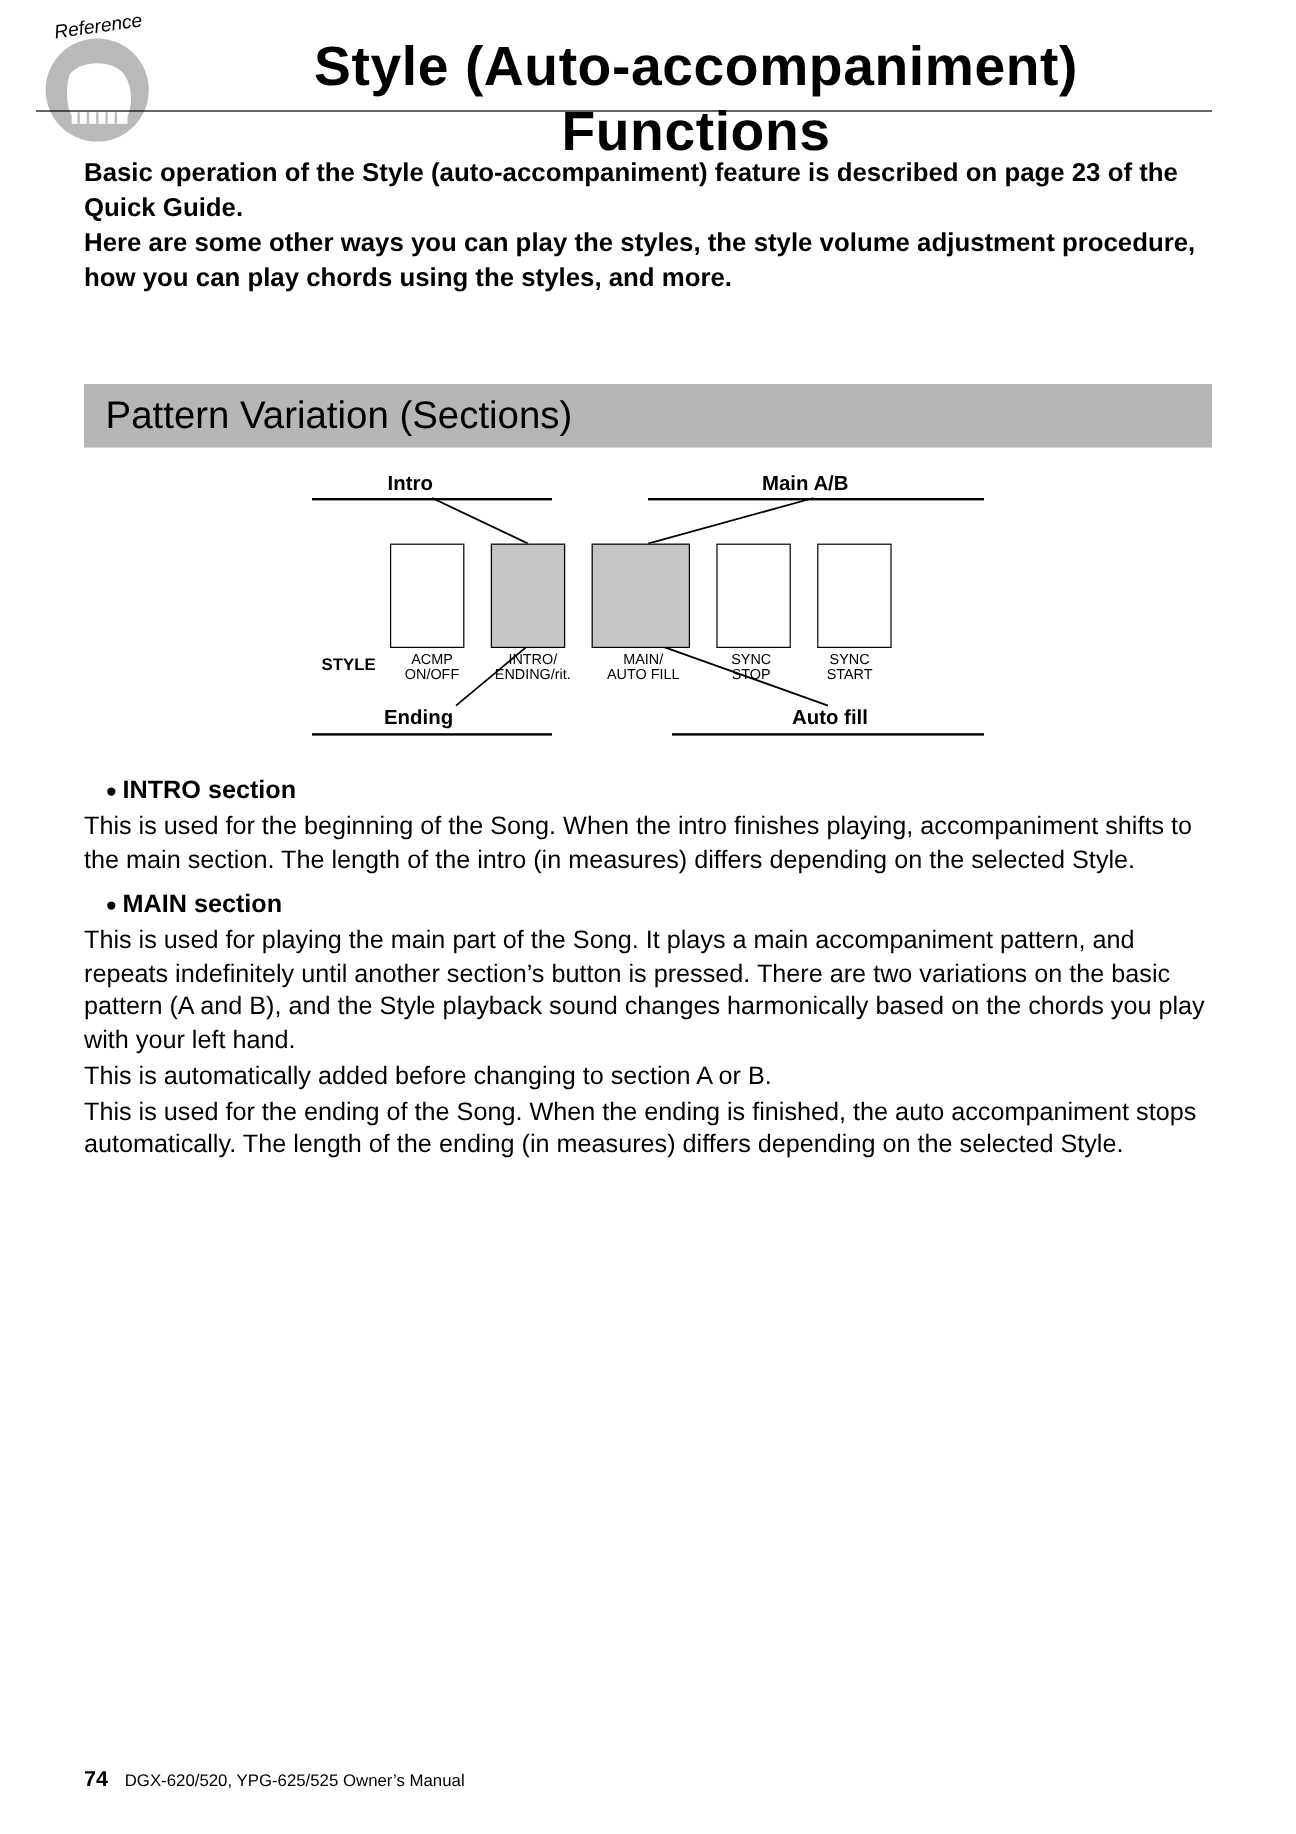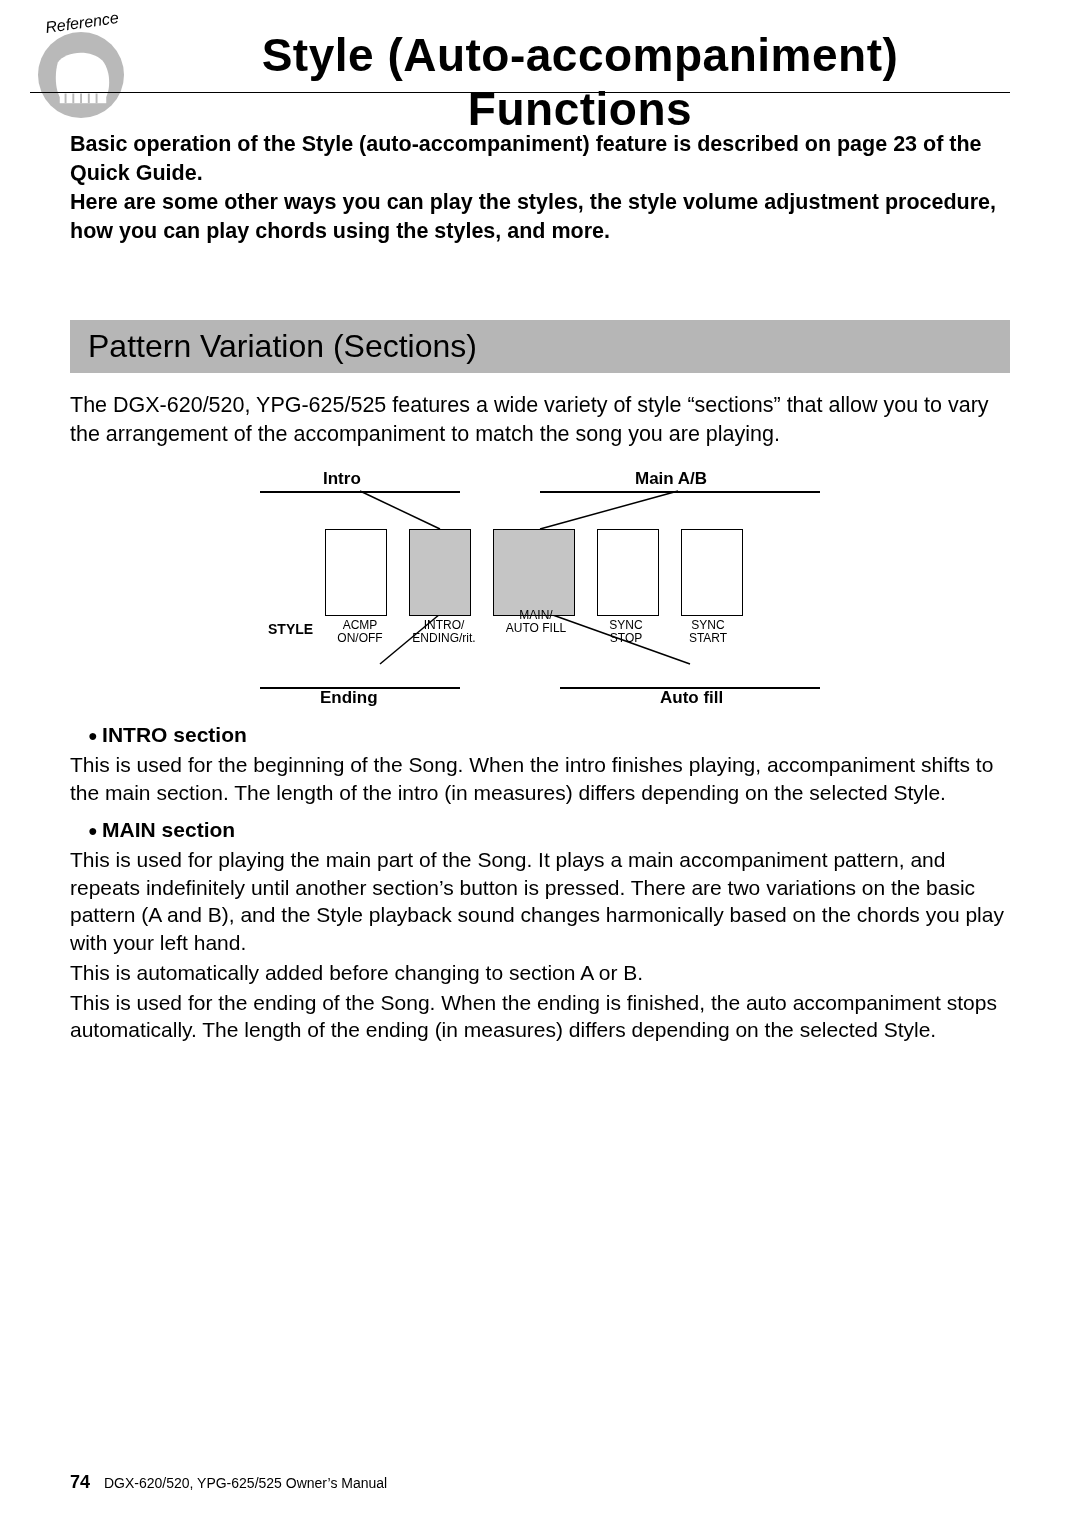--- a/index.html
+++ b/index.html
@@ -129,21 +129,20 @@
   }
   .style-lbl {
     position: absolute;
     font-size: 14px;
     font-weight: bold;
   }
   .bottom-label {
     position: absolute;
     font-size: 17px;
     font-weight: bold;
-    margin-top: 24px;
   }
   .bottom-rule {
     position: absolute;
     height: 1.5px;
     background: #000;
   }
 
   
   .defs { margin-top: 22px; font-size: 21px; line-height: 1.32; }
   .def-head { font-weight: bold; margin-top: 10px; margin-left: 18px; }
@@ -178,21 +177,20 @@
     </svg>
   </div>
 
   <div class="title">Style (Auto-accompaniment) Functions</div>
   <div class="header-line"></div>
 
   <div class="lead" style="white-space:pre-line;">Basic operation of the Style (auto-accompaniment) feature is described on page 23 of the Quick Guide.
 Here are some other ways you can play the styles, the style volume adjustment procedure, how you can play chords using the styles, and more.</div>
 
   <div class="section-head">Pattern Variation (Sections)</div>
-  <div class="section-intro">The DGX-620/520, YPG-625/525 features a wide variety of style “sections” that allow you to vary the arrangement of the accompaniment to match the song you are playing.</div>
 
   <div class="diagram">
 
     <div class="diag-label" style="left:63px; top:0;">Intro</div>
     <div class="bottom-rule" style="left:0; top:22px; width:200px;"></div>
 
     <div class="diag-label" style="left:375px; top:0;">Main A/B</div>
     <div class="bottom-rule" style="left:280px; top:22px; width:280px;"></div>
 
     <svg style="position:absolute; left:0; top:0; width:560px; height:230px;">
@@ -217,21 +215,21 @@
     <div class="style-lbl" style="left:8px; top:152px;">STYLE</div>
 
     <div class="btn-caption" style="left:72px; top:150px; width:56px;">
       <span>ACMP</span><br>
       <span>ON/OFF</span>
     </div>
     <div class="btn-caption" style="left:145px; top:150px; width:78px;">
       <span>INTRO/</span><br>
       <span>ENDING/rit.</span>
     </div>
-    <div class="btn-caption" style="left:236px; top:140px; width:80px;text-align:center;">
+    <div class="btn-caption" style="left:236px; top:150px; width:80px;text-align:center;">
       <span>MAIN/</span><br>
       <span>AUTO FILL</span>
     </div>
     <div class="btn-caption" style="left:338px; top:150px; width:56px;">
       <span>SYNC</span><br>
       <span>STOP</span>
     </div>
     <div class="btn-caption" style="left:420px; top:150px; width:56px;">
       <span>SYNC</span><br>
       <span>START</span>

